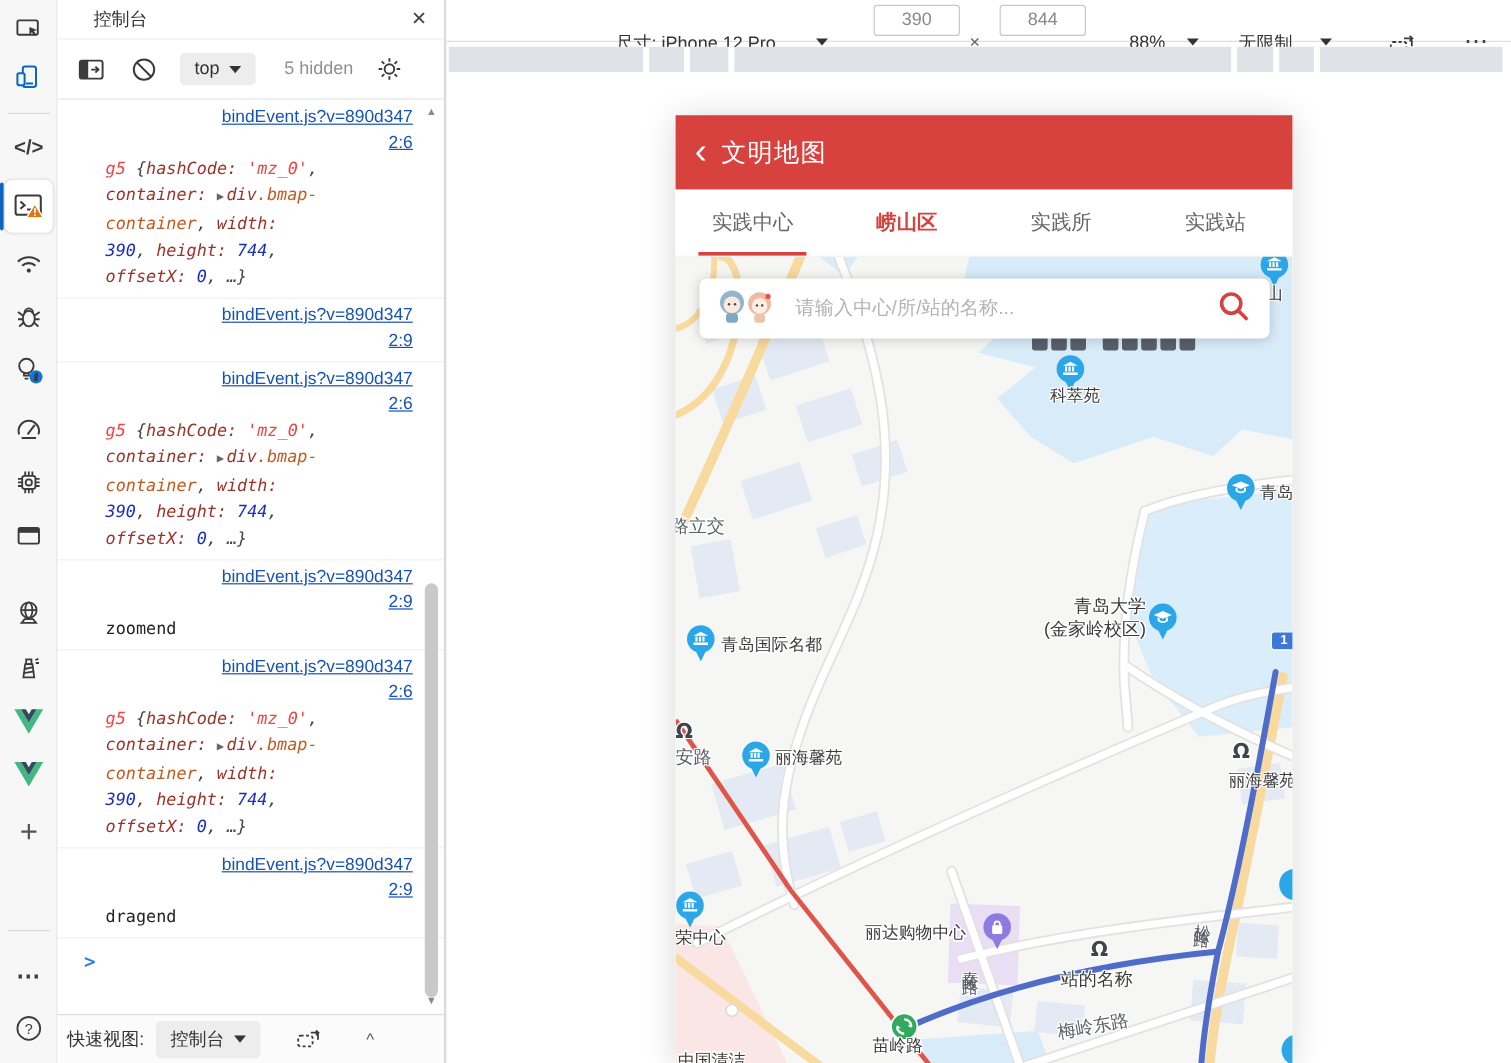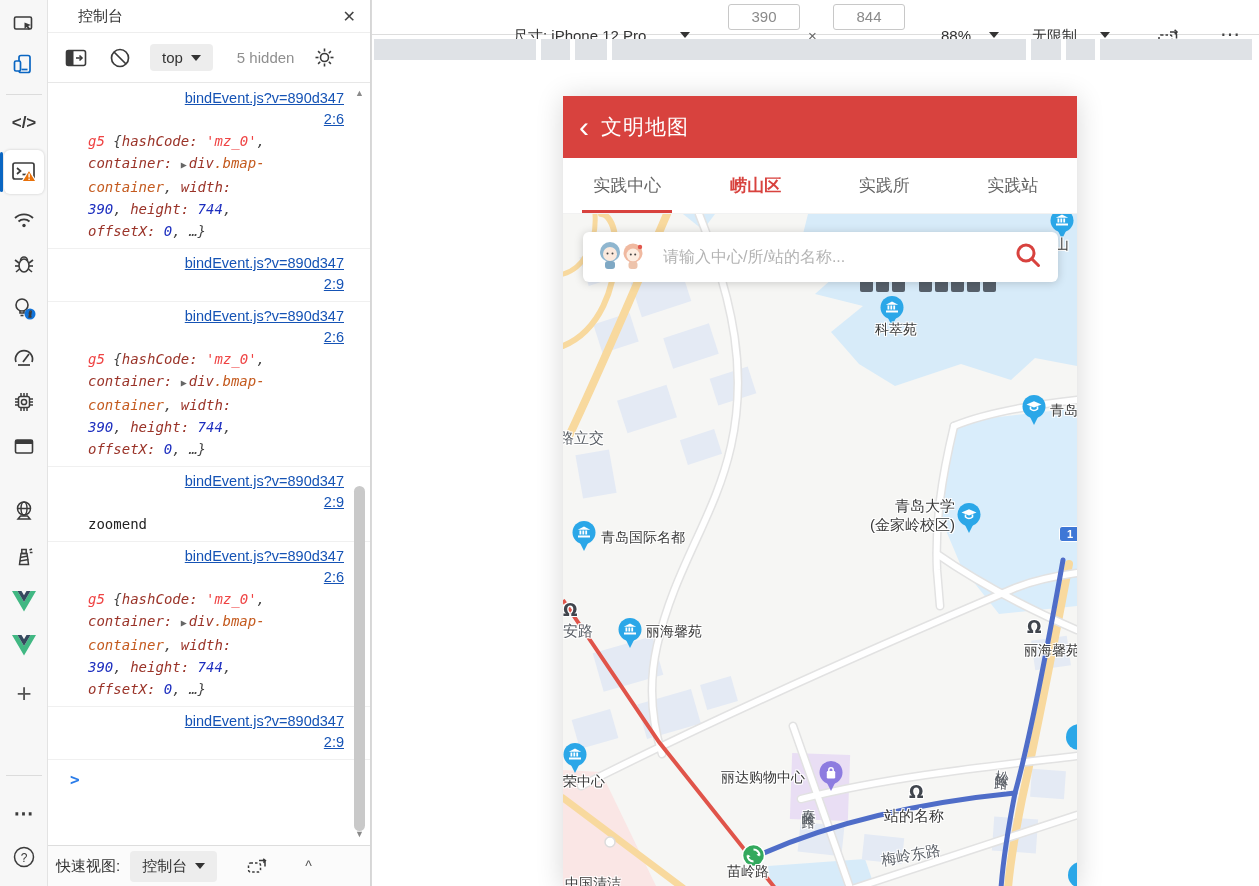--- a/index.html
+++ b/index.html
@@ -309,20 +309,21 @@
             <a>2:6</a>
           </div>
         <div class="msg preview"><span class="id">g5 </span><span class="pl">{</span><span class="nm">hashCode: </span><span class="st">'mz_0'</span><span class="pl">, </span><span class="nm">container: </span><span class="tri">▶</span><span class="tg">div</span><span class="kl">.bmap-container</span><span class="pl">, </span><span class="nm">width: </span><span class="nu">390</span><span class="pl">, </span><span class="nm">height: </span><span class="nu">744</span><span class="pl">, </span><span class="nm">offsetX: </span><span class="nu">0</span><span class="pl">, …}</span></div>
       </div>
 
       <div class="log-row">
         <div class="src">
             <a>bindEvent.js?v=890d347</a>
             <a>2:9</a>
           </div>
+        <div class="msg">dragend</div>
       </div>
       <div id="prompt-row">
         <span id="prompt-chevron">&gt;</span>
       </div>
     </div>
 
     <div id="con-scroll">
       <span class="scroll-arrow" style="top:0">▲</span>
       <div id="con-thumb"></div>
       <span class="scroll-arrow" style="bottom:0">▼</span>

